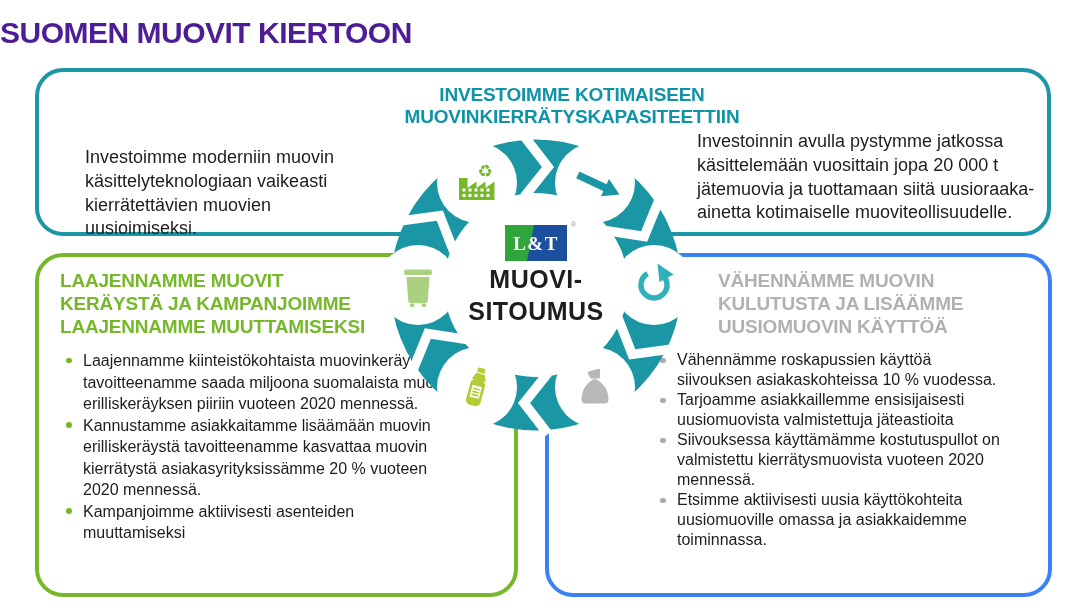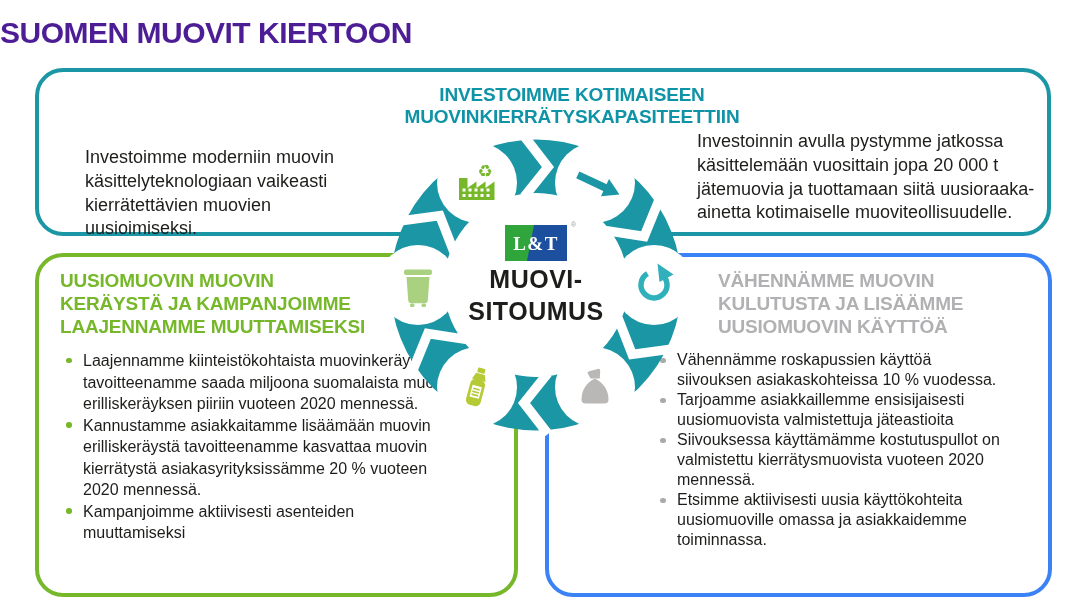--- a/index.html
+++ b/index.html
@@ -40,21 +40,21 @@
   <div class="heading">
     <div>INVESTOIMME KOTIMAISEEN</div>
     <div>MUOVINKIERRÄTYSKAPASITEETTIIN</div>
   </div>
   <div class="top-left-text">Investoimme moderniin muovin käsittelyteknologiaan vaikeasti kierrätettävien muovien uusioimiseksi.</div>
   <div class="top-right-text">Investoinnin avulla pystymme jatkossa käsittelemään vuosittain jopa 20 000 t jätemuovia ja tuottamaan siitä uusioraaka-ainetta kotimaiselle muoviteollisuudelle.</div>
 </div>
 
 <div class="box" id="left-box">
   <div class="heading">
-    <div>UUSIOMUOVIN MUOVIN</div>
+    <div>LAAJENNAMME MUOVIT</div>
     <div>KERÄYSTÄ JA KAMPANJOIMME</div>
     <div>LAAJENNAMME MUUTTAMISEKSI</div>
   </div>
   <ul class="bullets">
 
   <li>Laajennamme kiinteistökohtaista muovinkeräystä tavoitteenamme saada miljoona suomalaista muovin erilliskeräyksen piiriin vuoteen 2020 mennessä.</li>
       <li>Kannustamme asiakkaitamme lisäämään muovin erilliskeräystä tavoitteenamme kasvattaa muovin kierrätystä asiakasyrityksissämme  20 % vuoteen 2020 mennessä.</li>
       <li>Kampanjoimme aktiivisesti asenteiden muuttamiseksi</li>
     </ul>
 </div>

